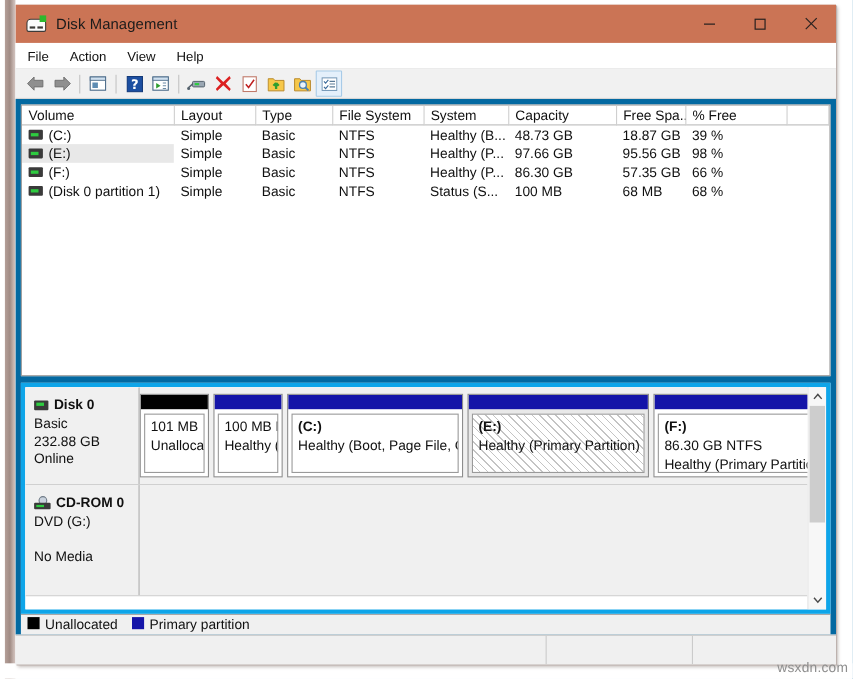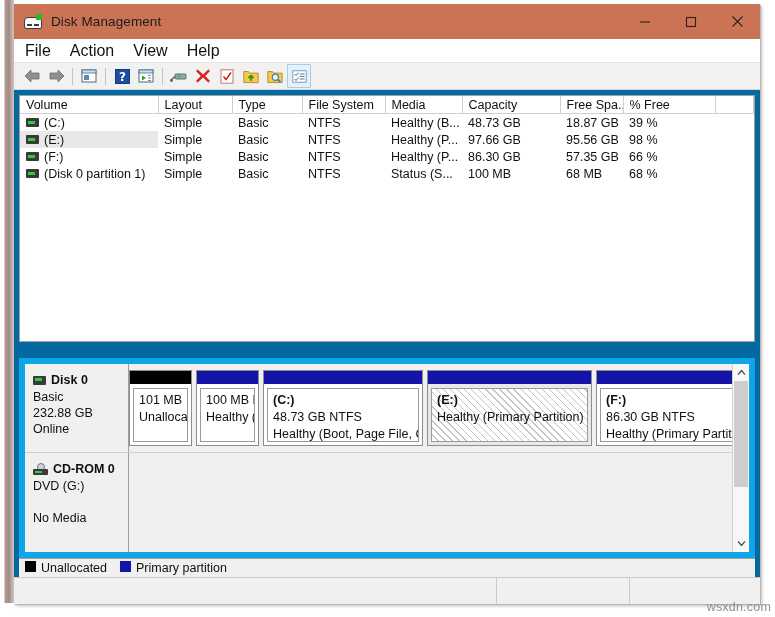--- a/index.html
+++ b/index.html
@@ -117,21 +117,21 @@
   .menubar {
     height: 23px;
     background: #ffffff;
     display: flex;
     align-items: center;
     padding-left: 11px;
     flex: 0 0 auto;
     border-bottom: 1px solid #e6e6e6;
   }
   .menu-item {
-    font-size: 16px;
+    font-size: 12px;
     color: #111111;
     padding: 0 10px 0 0;
     margin-right: 9px;
     white-space: nowrap;
   }
 
   
   .toolbar {
     height: 26px;
     background: #f1f1f1;
@@ -234,24 +234,24 @@
   .drive-ico i::after {
     content: "";
     position: absolute;
     left: 2px; top: 2.5px;
     width: 7px; height: 3px;
     background: #2ecc40;
   }
 
   
   .disk-panel {
-    margin-top: 16px;
+    margin-top: 6px;
     flex: 1 1 auto;
     background: #ffffff;
-    border: 6px solid #0ea5e9;
+    border: 4px solid #0ea5e9;
     box-sizing: border-box;
     position: relative;
     display: flex;
     overflow: hidden;
     min-height: 0;
   }
   .disk-scrollinner {
     flex: 1 1 auto;
     position: relative;
     overflow: hidden;
@@ -576,21 +576,21 @@
             <col style="width:63px">
               <col style="width:92px">
               <col>
           </colgroup>
           <thead>
             <tr>
               <th>Volume</th>
               <th>Layout</th>
               <th>Type</th>
               <th>File System</th>
-              <th>Media</th>
+              <th>System</th>
               <th>Capacity</th>
               <th>Free Spa...</th>
               <th>% Free</th>
               <th></th>
             </tr>
           </thead>
           <tbody>
             <tr>
               <td class="c-vol">
                 <span class="vol-cell">
@@ -698,21 +698,20 @@
                 <div class="part-inner pad-top">
                   <div class="ptxt">100 MB N</div>
                   <div class="ptxt">Healthy (:</div>
                 </div>
               </div>
 
               <div class="part" style="width:160px">
                 <div class="part-bar"></div>
                 <div class="part-inner">
                   <div class="ptxt pname">(C:)</div>
-                  <div class="ptxt">48.73 GB NTFS</div>
                   <div class="ptxt">Healthy (Boot, Page File, C</div>
                 </div>
               </div>
 
               <div class="part selected" style="width:165px">
                 <div class="part-bar"></div>
                 <div class="part-inner">
                   <div class="ptxt pname">(E:)</div>
                   <div class="ptxt">Healthy (Primary Partition)</div>
                 </div>

